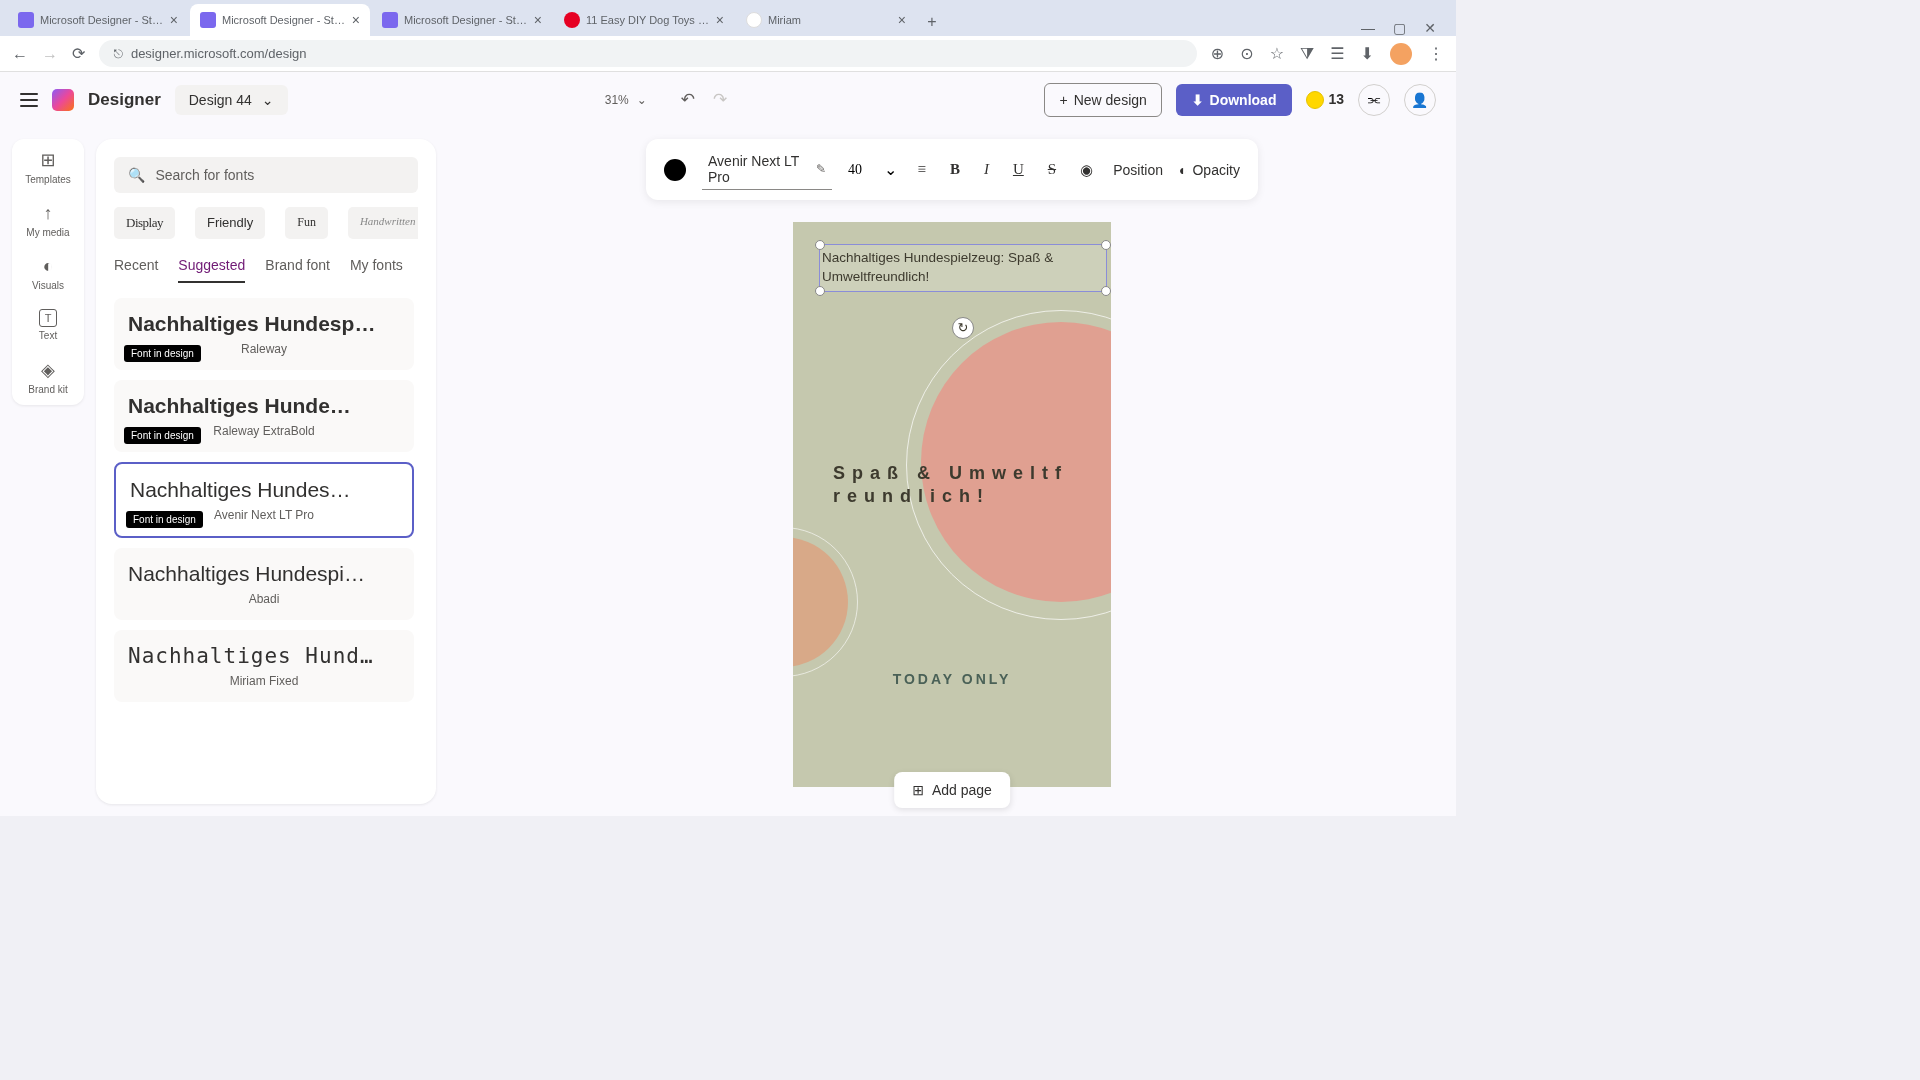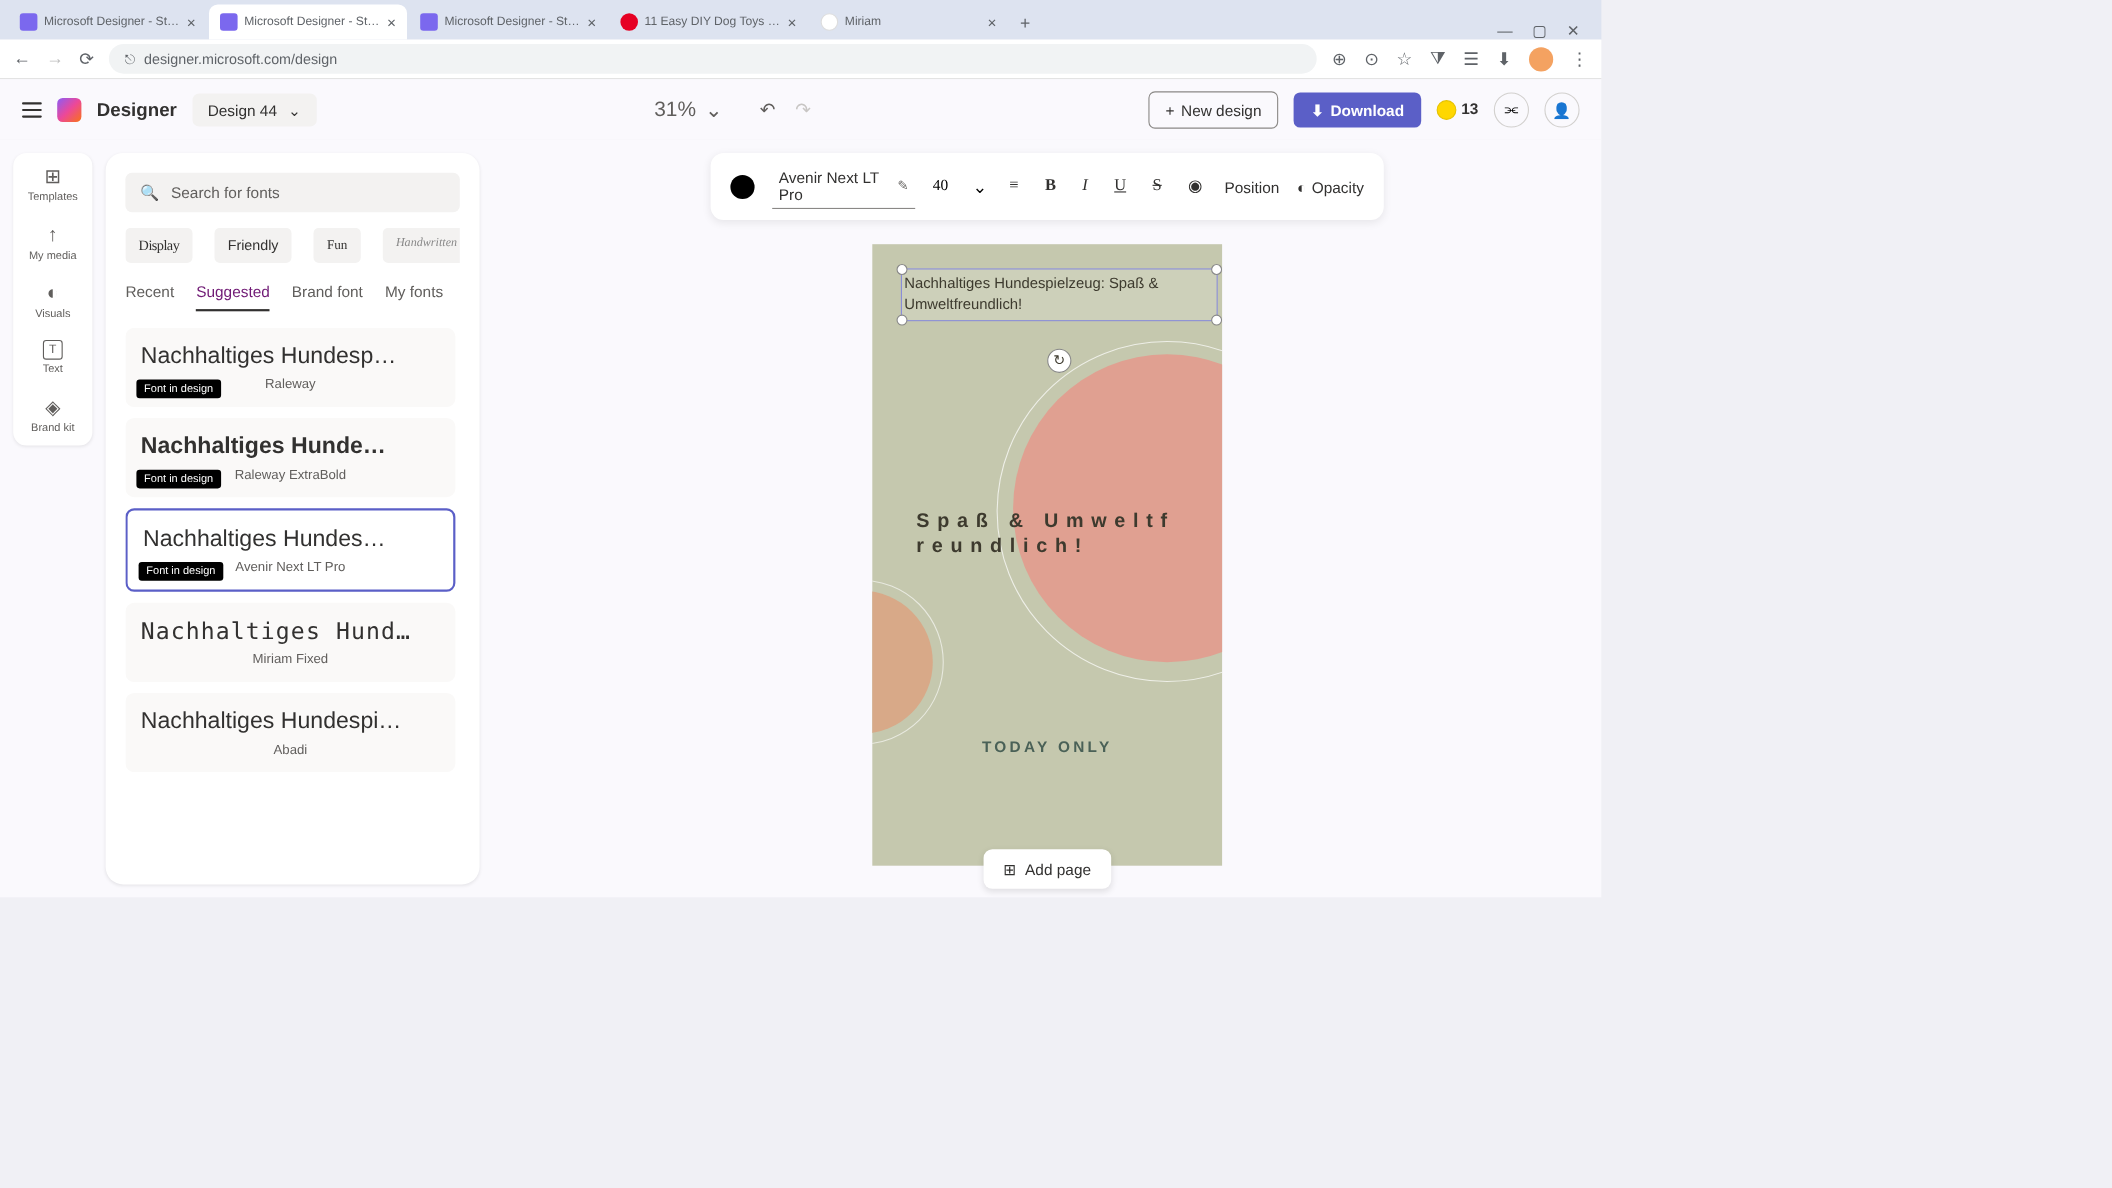--- a/index.html
+++ b/index.html
@@ -25,21 +25,21 @@
     .bar-icons span { font-size: 16px; cursor: pointer; }
     .profile-avatar { width: 22px; height: 22px; background: #f4a261; border-radius: 50%; }
     
     
     .app-header { background: #faf9fd; height: 55px; display: flex; align-items: center; padding: 0 20px; gap: 14px; }
     .hamburger { display: flex; flex-direction: column; gap: 4px; cursor: pointer; }
     .hamburger span { width: 18px; height: 2px; background: #323130; border-radius: 1px; }
     .logo { width: 22px; height: 22px; background: linear-gradient(135deg, #8b5cf6, #ec4899, #f97316); border-radius: 5px; }
     .logo-text { font-size: 17px; font-weight: 600; color: #323130; }
     .design-select { background: #f3f2f1; padding: 7px 14px; border-radius: 6px; font-size: 14px; color: #323130; display: flex; align-items: center; gap: 10px; cursor: pointer; }
-    .zoom-control { font-size: 19px; color: #605e5c; display: flex; align-items: center; gap: 8px; margin-left: auto; cursor: pointer; }
+    .zoom-control { font-size: 12px; color: #605e5c; display: flex; align-items: center; gap: 8px; margin-left: auto; cursor: pointer; }
     .undo-redo { display: flex; gap: 18px; margin-left: 20px; font-size: 17px; color: #605e5c; }
     .undo-redo .disabled { color: #c8c6c4; }
     .btn-outline { border: 1px solid #8a8886; padding: 8px 14px; border-radius: 6px; font-size: 14px; color: #323130; display: flex; align-items: center; gap: 6px; cursor: pointer; }
     .btn-primary { background: #5b5fc7; color: #fff; padding: 8px 16px; border-radius: 6px; font-size: 14px; font-weight: 600; display: flex; align-items: center; gap: 6px; cursor: pointer; }
     .coin-badge { display: flex; align-items: flex-start; gap: 4px; font-size: 14px; color: #323130; font-weight: 600; }
     .coin { width: 18px; height: 18px; background: #ffd700; border-radius: 50%; border: 1px solid #e6c200; }
     .icon-btn { width: 32px; height: 32px; border-radius: 50%; border: 1px solid #d2d0ce; display: flex; align-items: center; justify-content: center; cursor: pointer; }
     
     
     .main { display: flex; height: calc(816px - 127px); background: #faf9fd; }
@@ -234,41 +234,41 @@
       <div class="chip">Mo</div>
     </div>
     <div class="font-tabs">
       <div class="font-tab">Recent</div>
       <div class="font-tab active">Suggested</div>
       <div class="font-tab">Brand font</div>
       <div class="font-tab">My fonts</div>
     </div>
     <div class="font-list">
       <div class="font-card">
-        <div class="font-sample" style="font-weight:400">Nachhaltiges Hundesp…</div>
+        <div class="font-sample" style="font-weight:700">Nachhaltiges Hundesp…</div>
         <div class="font-name">Raleway</div>
         <div class="font-badge">Font in design</div>
       </div>
       <div class="font-card">
         <div class="font-sample" style="font-weight:800">Nachhaltiges Hunde…</div>
         <div class="font-name">Raleway ExtraBold</div>
         <div class="font-badge">Font in design</div>
       </div>
       <div class="font-card selected">
         <div class="font-sample">Nachhaltiges Hundes…</div>
         <div class="font-name">Avenir Next LT Pro</div>
         <div class="font-badge">Font in design</div>
       </div>
       <div class="font-card">
+        <div class="font-sample" style="font-weight:500">Nachhaltiges Hundespi…</div>
+        <div class="font-name">Abadi</div>
+      </div>
+      <div class="font-card">
         <div class="font-sample" style="font-family:monospace;letter-spacing:1px">Nachhaltiges Hund…</div>
         <div class="font-name">Miriam Fixed</div>
-      </div>
-      <div class="font-card">
-        <div class="font-sample" style="font-weight:500">Nachhaltiges Hundespi…</div>
-        <div class="font-name">Abadi</div>
       </div>
     </div>
   </div>
 
   <div class="canvas-area">
     <div class="text-toolbar">
       <div class="color-swatch"></div>
       <div class="font-input">
         <span>Avenir Next LT Pro</span>
         <span class="edit">✎</span>

